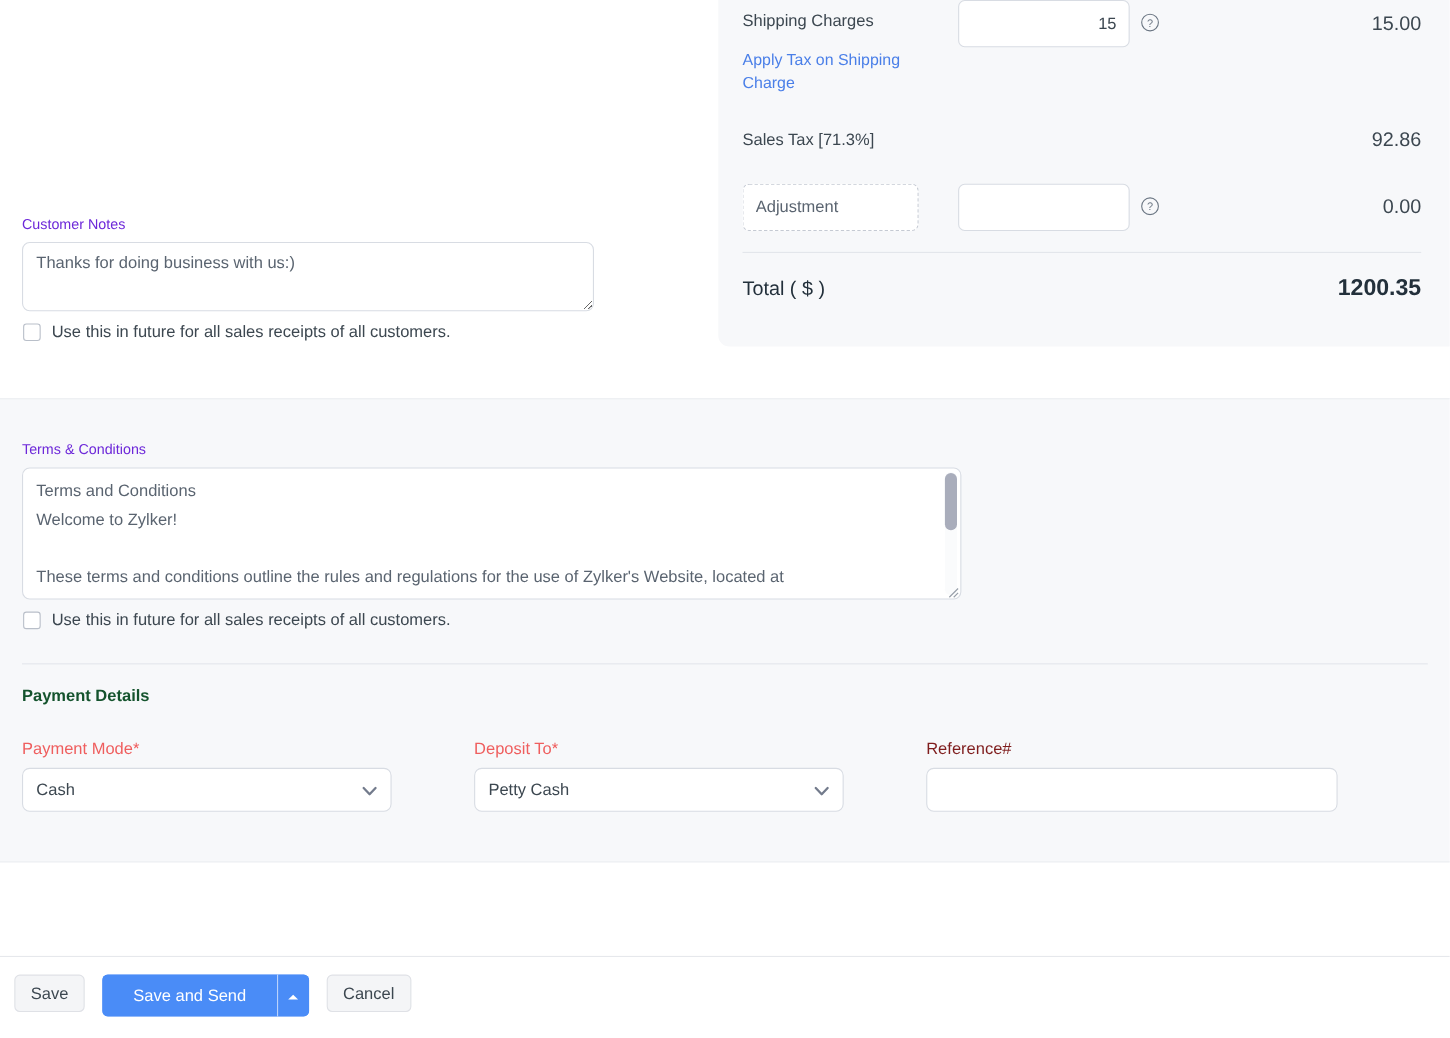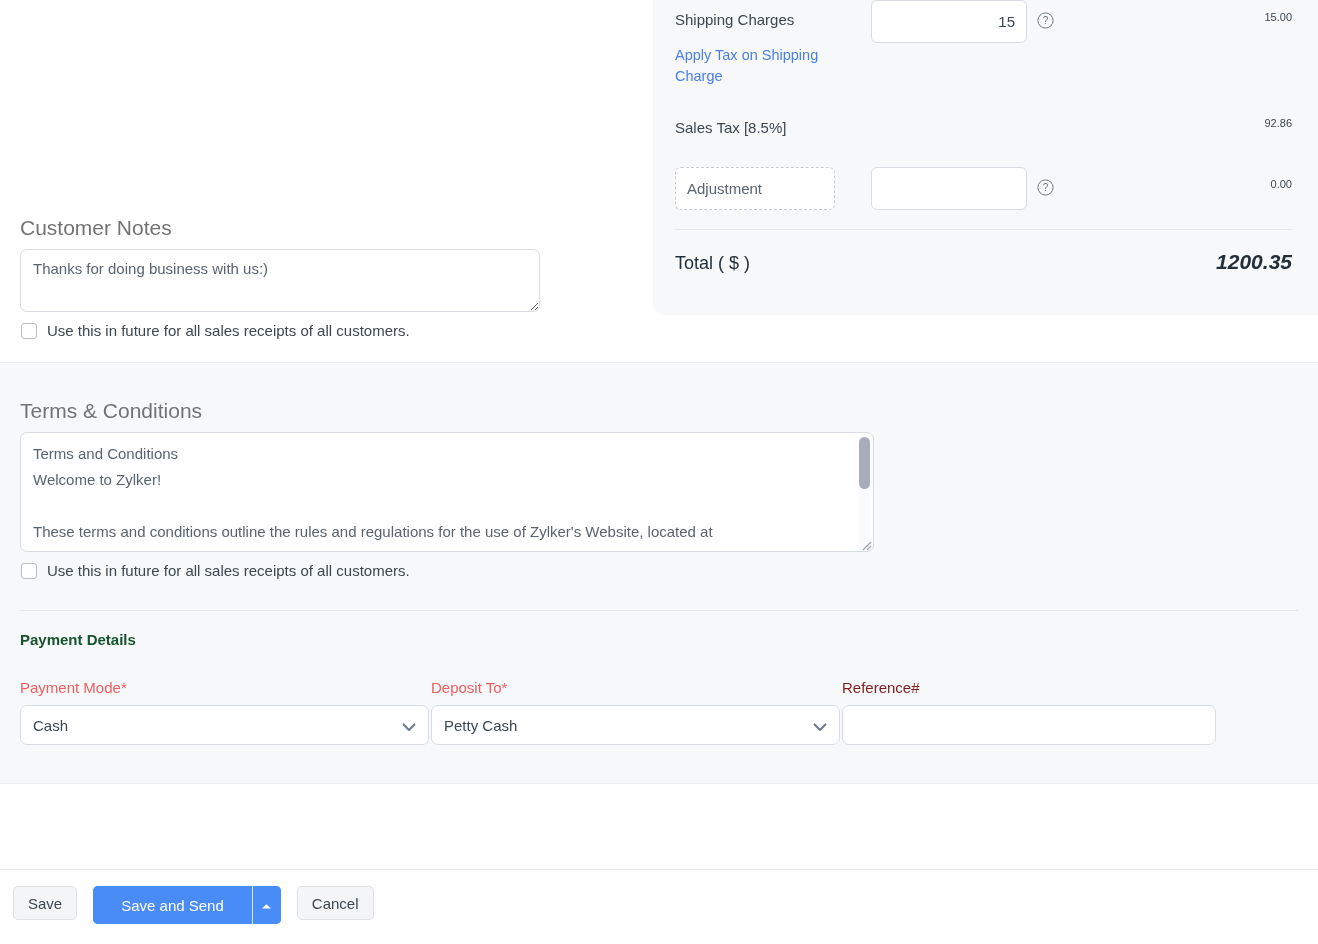--- a/index.html
+++ b/index.html
@@ -77,21 +77,21 @@
   .help-icon {
     width: 17px;
     height: 17px;
     flex: none;
     margin-left: 10px;
     margin-top: 12px;
   }
   .help-icon svg { display: block; }
   .sum-amount {
     margin-left: auto;
-    font-size: 11px;
+    font-size: 18px;
     color: #3c4750;
     text-align: right;
     padding-top: 11px;
     white-space: nowrap;
   }
   .sum-amount.noinput { padding-top: 0; }
   .tax-link {
     display: block;
     width: 178px;
     color: #4a7fe8;
@@ -114,36 +114,34 @@
   .total-label {
     font-size: 18px;
     font-weight: normal;
     color: #23303b;
   }
   .total-value {
     margin-left: auto;
     font-size: 21px;
     font-weight: bold;
     color: #23303b;
-    font-style: italic;
   }
 
   
   .notes-block {
     position: absolute;
     left: 20px;
     top: 196px;
     width: 520px;
   }
   .field-label {
-    font-size: 21px;
-    color: #737373;
+    font-size: 13px;
+    color: #6d28d9;
     margin-bottom: 9px;
     display: block;
-    margin-top: 20px;
   }
   .notes-textarea {
     width: 520px;
     height: 63px;
     box-sizing: border-box;
     border: 1px solid #d8dce3;
     border-radius: 7px;
     background: #fff;
     font-family: "Liberation Sans", sans-serif;
     font-size: 15px;
@@ -178,21 +176,21 @@
   }
 
   
   .gray-section {
     position: relative;
     background: #f7f8fa;
     border-top: 1px solid #eceef1;
     border-bottom: 1px solid #eceef1;
     height: 422px;
     box-sizing: border-box;
-    padding: 16px 20px 0 20px;
+    padding: 38px 20px 0 20px;
   }
   .terms-area-wrap {
     position: relative;
     width: 854px;
     height: 120px;
     margin-top: 9px;
   }
   .terms-textarea {
     width: 854px;
     height: 120px;
@@ -265,21 +263,21 @@
     margin-bottom: 9px;
   }
   .opt-label {
     font-size: 15px;
     color: #7f1d1d;
     display: block;
     margin-bottom: 9px;
   }
   .select-wrap {
     position: relative;
-    width: 409px;
+    width: 336px;
   }
   .pay-select {
     width: 100%;
     height: 40px;
     box-sizing: border-box;
     border: 1px solid #d8dce3;
     border-radius: 7px;
     background: #fff;
     font-family: "Liberation Sans", sans-serif;
     font-size: 15px;
@@ -391,21 +389,21 @@
         </svg>
       </span>
       <div class="sum-amount">15.00</div>
     </div>
 
     <div style="margin-left:0;">
       <a class="tax-link">Apply Tax on Shipping Charge</a>
     </div>
 
     <div class="sum-row" style="margin-top:30px;">
-      <div class="sum-label plain">Sales Tax [8.5%]</div>
+      <div class="sum-label plain">Sales Tax [71.3%]</div>
       <div class="sum-amount noinput">92.86</div>
     </div>
 
     <div class="sum-row" style="margin-top:28px;">
       <div class="sum-input-wrap" style="width:160px;margin-right:36px;">
         <input class="sum-input dashed-label" type="text" style="width: 160px;" value="Adjustment">
       </div>
       <div class="sum-input-wrap">
         <input class="sum-input" type="text" value="" style="">
       </div>

